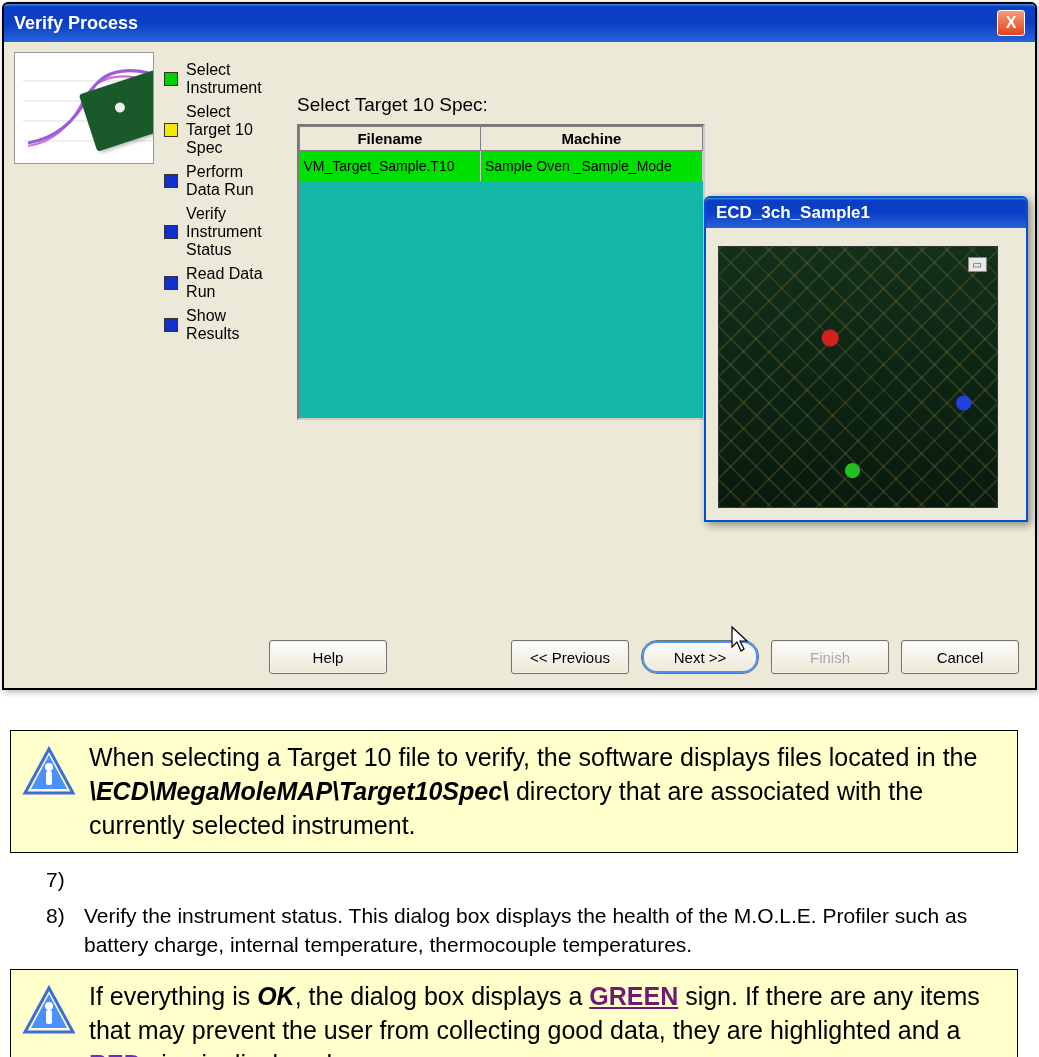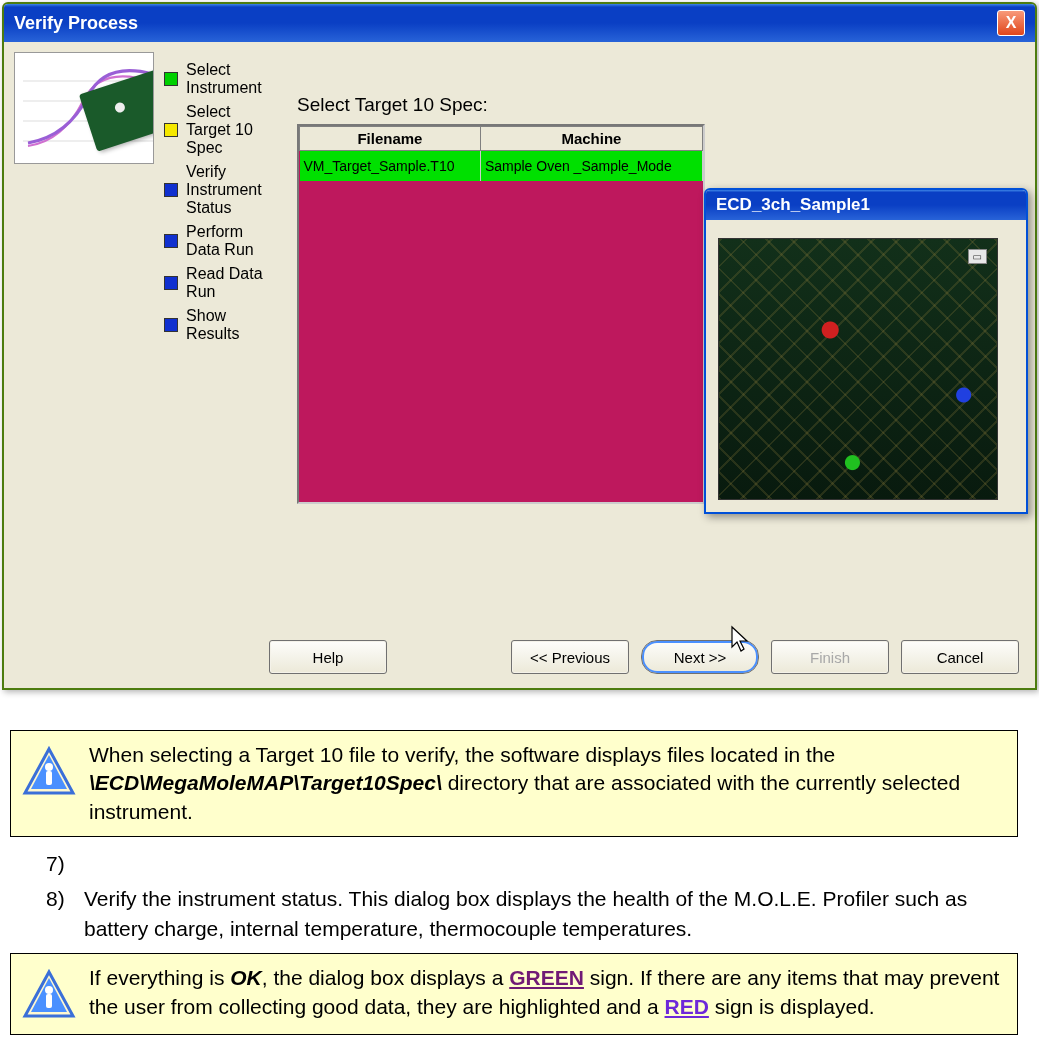--- a/index.html
+++ b/index.html
@@ -8,21 +8,21 @@
       padding: 0;
       font-family: Tahoma, Arial, sans-serif;
       font-size: 13px;
       background: #fff;
       width: 1039px;
     }
     .window {
       position: relative;
       width: 1035px;
       margin: 2px;
-      border: 2px solid #4d7c0f;
+      border: 2px solid #000000;
       border-radius: 6px 6px 0 0;
       background: #ece9d8;
       box-shadow: 2px 2px 6px rgba(0,0,0,0.3);
     }
     .titlebar {
       background: linear-gradient(to bottom, #3d84e6 0%, #0a3fc4 8%, #0a3fc4 50%, #2863d8 100%);
       color: #fff;
       font-weight: bold;
       font-size: 18px;
       padding: 6px 10px;
@@ -123,22 +123,22 @@
       display: flex;
       flex-direction: column;
     }
     .main-label {
       font-size: 19px;
       margin: 42px 0 8px 0;
       color: #000;
     }
     .table-box {
       border: 2px inset #ccc;
-      background: #be185d;
-      height: 380px;
+      background: #14b8a6;
+      height: 296px;
       width: 408px;
     }
     .data-table {
       width: 100%;
       border-collapse: collapse;
     }
     .data-table th {
       background: #ece9d8;
       border: 1px solid #808080;
       font-size: 15px;
@@ -150,21 +150,21 @@
       border-right: 1px solid #ccc;
       padding: 7px 4px;
       font-size: 14px;
     }
     .row-selected td {
       background: #00e000;
       color: #000;
     }
     .overlay-window {
       position: absolute;
-      top: 146px;
+      top: 154px;
       left: 700px;
       width: 324px;
       border: 2px solid #0050d8;
       border-radius: 6px 6px 0 0;
       background: #ece9d8;
       box-shadow: 3px 3px 8px rgba(0,0,0,0.4);
     }
     .overlay-title {
       background: linear-gradient(to bottom, #3d84e6 0%, #0a3fc4 8%, #0a3fc4 50%, #2863d8 100%);
       color: #fff;
@@ -232,21 +232,21 @@
       padding: 10px 14px 10px 10px;
       margin-bottom: 12px;
     }
     .note-icon {
       width: 56px; height: 56px;
       flex-shrink: 0;
       position: relative;
       margin-top: 4px;
     }
     .note-icon svg { width: 56px; height: 56px; }
-    .note-text { font-size: 21px; line-height: 1.35; font-family: Arial, sans-serif; }
+    .note-text { font-size: 25px; line-height: 1.35; font-family: Arial, sans-serif; }
     .bold-italic { font-weight: bold; font-style: italic; }
     .step-block { font-size: 21px; font-family: Arial, sans-serif; margin: 4px 0 6px 36px; display:flex; gap:10px; line-height:1.4; }
     .step-num { min-width: 28px; }
     .green-u { color: #701a75; font-weight: bold; text-decoration: underline; }
     .red-u { color: #6d28d9; font-weight: bold; text-decoration: underline; }
   </style>
 </head>
 <body>
 
 <div class="window">
@@ -273,25 +273,25 @@
         <li>
             <span class="step-sq sq-green"></span>
             <span>Select Instrument</span>
           </li>
         <li>
             <span class="step-sq sq-yellow"></span>
             <span>Select Target 10 Spec</span>
           </li>
         <li>
             <span class="step-sq sq-blue"></span>
+            <span>Perform Data Run</span>
+          </li>
+        <li>
+            <span class="step-sq sq-blue"></span>
             <span>Verify Instrument Status</span>
-          </li>
-        <li>
-            <span class="step-sq sq-blue"></span>
-            <span>Perform Data Run</span>
           </li>
         <li>
             <span class="step-sq sq-blue"></span>
             <span>Read Data Run</span>
           </li>
         <li>
             <span class="step-sq sq-blue"></span>
             <span>Show Results</span>
           </li>
       </ul>

